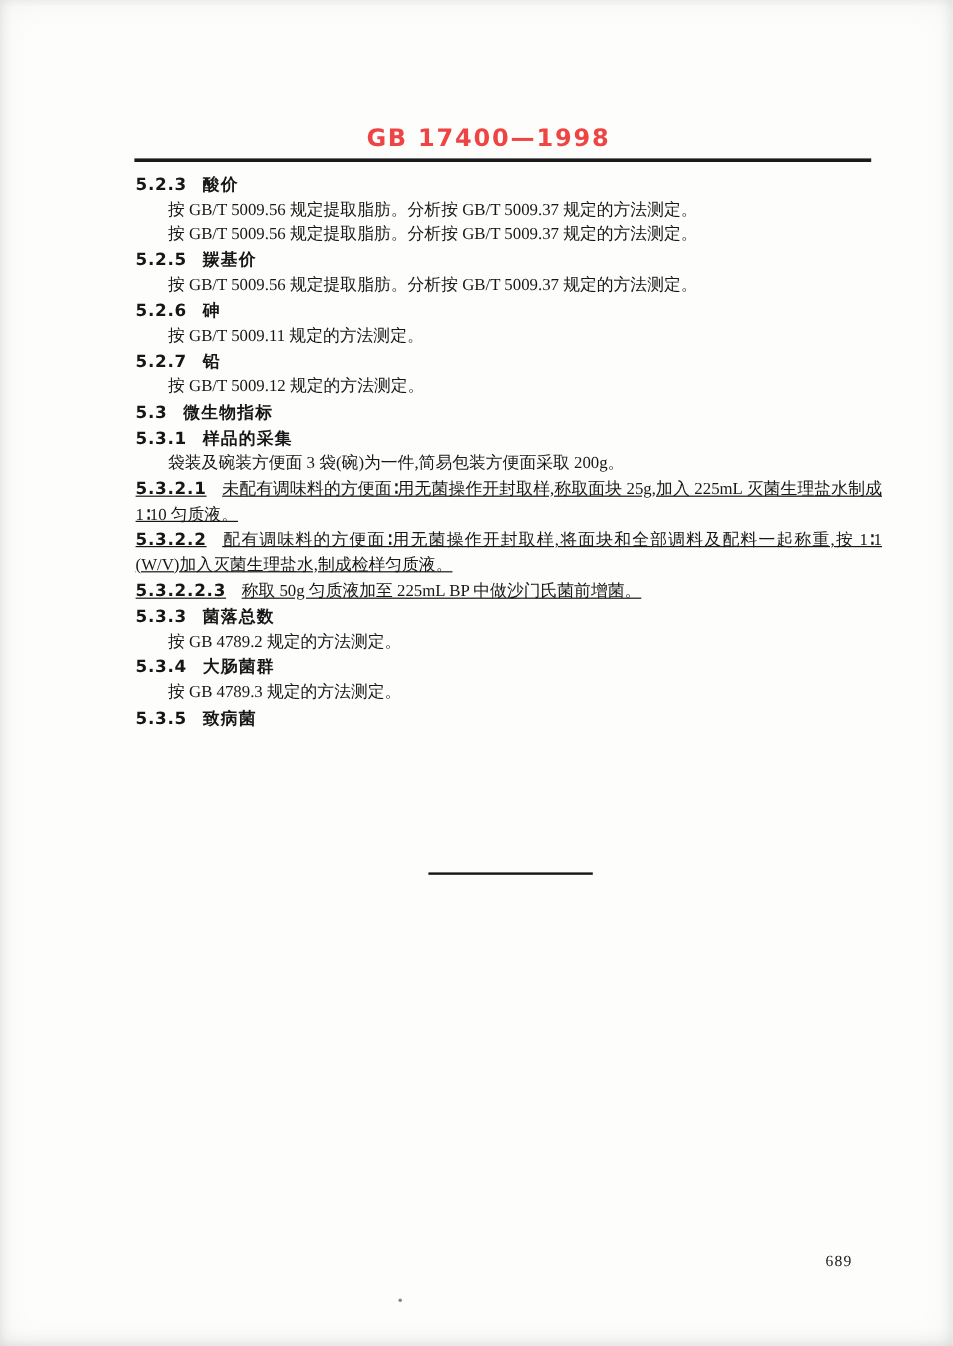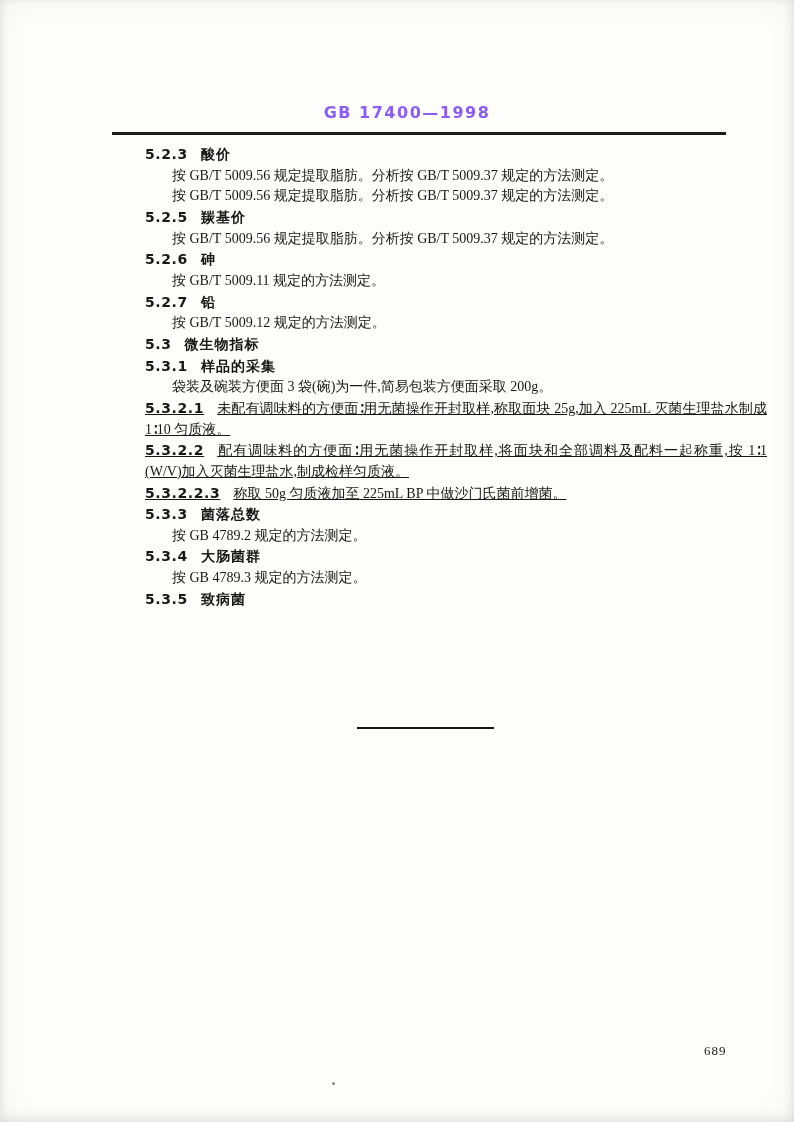--- a/index.html
+++ b/index.html
@@ -23,41 +23,40 @@
                 inset 3px 0 7px rgba(0,0,0,0.03);
   }
   .std-header {
     position: absolute;
     left: 101px;
     top: 103px;
     width: 612px;
     text-align: center;
     font-family: "DejaVu Sans", "Liberation Sans", sans-serif;
     font-weight: 700;
-    font-size: 16px;
+    font-size: 20px;
     letter-spacing: 1.5px;
-    color: #8b5cf6;
+    color: #ef4444;
   }
   .header-rule {
     position: absolute;
     left: 112px;
     top: 132px;
     width: 614px;
     height: 2.5px;
     background: #1b1b1b;
   }
   .content {
     position: absolute;
     left: 113px;
     top: 144px;
     width: 622px;
     font-size: 14px;
     line-height: 20.65px;
     color: #171717;
-    margin-left: 32px;
   }
   .block { text-align: left; }
   .block.numbered { text-align: justify; text-decoration: underline; }
   .block.body { text-indent: 27px; }
   .num {
     font-family: "DejaVu Sans", "Liberation Sans", sans-serif;
     font-weight: 700;
     font-size: 14px;
     letter-spacing: 0.6px;
     margin-right: 13px;
@@ -71,21 +70,21 @@
   .mid-rule {
     position: absolute;
     left: 357px;
     top: 727px;
     width: 137px;
     height: 2px;
     background: #161616;
   }
   .page-number {
     position: absolute;
-    left: 704px;
+    left: 688px;
     top: 1043px;
     font-size: 13px;
     letter-spacing: 1px;
     color: #222;
   }
   .speck {
     position: absolute;
     left: 332px;
     top: 1082px;
     width: 3px;

